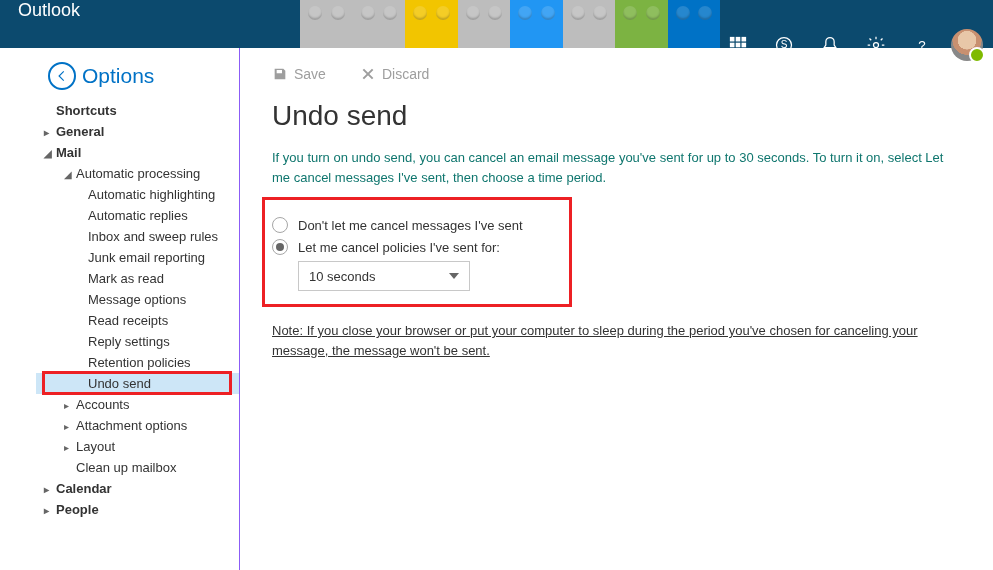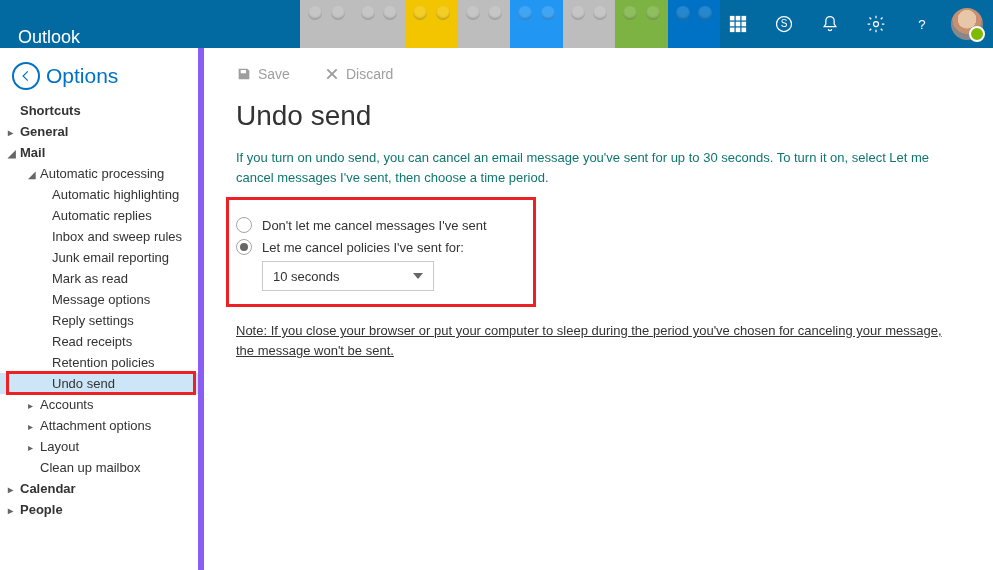--- a/index.html
+++ b/index.html
@@ -1,19 +1,19 @@
 <!DOCTYPE html>
 <html><head>
 <meta charset="utf-8">
 <style>
   * { box-sizing: border-box; margin: 0; padding: 0; font-family: "Segoe UI", Arial, sans-serif; }
   body { width: 993px; height: 570px; overflow: hidden; background: #fff; color: #333; }
 
   
-  .header { height: 48px; background: #0369a1; display: flex; align-items: flex-end; position: relative; }
+  .header { height: 48px; background: #0c4a6e; display: flex; align-items: flex-start; position: relative; flex-direction: column; }
   .app-title { color: #fff; font-size: 18px; font-weight: 400; padding-left: 18px; }
   .lego { position: absolute; left: 300px; top:0; height:48px; width:420px; display:flex; }
   .lego-block { height:48px; flex:1; position:relative; }
   .lego-block.gray { background:#bdbdbd; }
   .lego-block.yellow { background:#f2c500; }
   .lego-block.blue2 { background:#2196f3; }
   .lego-block.green { background:#7cb342; }
   .lego-block.blue3 { background:#0072c6; }
   .lego-block::before, .lego-block::after {
     content:""; position:absolute; top:6px; width:14px; height:14px; border-radius:50%;
@@ -22,21 +22,21 @@
   .lego-block::before { left:8px; }
   .lego-block::after { right:8px; }
   .header-icons { margin-left:auto; display:flex; align-items:center; gap:0; padding-right:10px;}
   .hicon { width:46px; height:48px; display:flex; align-items:center; justify-content:center; color:#fff; cursor:pointer; }
   .hicon svg { width:20px; height:20px; stroke:#fff; fill:none; stroke-width:1.5;}
   .avatar { width:32px; height:32px; border-radius:50%; background: radial-gradient(circle at 50% 35%, #e8c7a8 35%, #c89070 36% 55%, #888 56%); position:relative; margin-left:6px;}
   .avatar::after { content:""; position:absolute; right:-2px; bottom:-2px; width:12px; height:12px; border-radius:50%; background:#7fba00; border:2px solid #fff;}
 
   
   .body { display:flex; height: calc(570px - 48px); }
-  .sidebar { width:204px; padding:10px 0 0 0; border-right:6px solid #8b5cf6; font-size:13px; color:#333; }
+  .sidebar { width:204px; padding:10px 0 0 0; border-right:1px solid #8b5cf6; font-size:13px; color:#333;margin-left:36px; }
   .back-row { display:flex; align-items:center; gap:6px; padding:4px 12px 10px 12px; color:#0072c6; font-size:22px; }
   .back-circle { width:28px; height:28px; border:2px solid #0072c6; border-radius:50%; display:flex; align-items:center; justify-content:center; cursor:pointer;}
   .back-circle svg { width:14px; height:14px; stroke:#0072c6; fill:none; stroke-width:2;}
   .options-title { color:#0072c6; font-size:21px; font-weight:400;}
   .nav { padding-left:0; }
   .nav-item { padding:3px 0 3px 28px; cursor:pointer; position:relative; color:#333;}
   .nav-item.bold { font-weight:600; padding-left:20px;}
   .nav-item .caret { position:absolute; left:8px; top:6px; font-size:10px; color:#666;}
   .nav-sub { padding-left:40px;}
   .nav-sub2 { padding-left:52px;}
@@ -129,22 +129,22 @@
       <div class="nav-item bold">Shortcuts</div>
       <div class="nav-item bold"><span class="caret">▸</span><span>General</span></div>
       <div class="nav-item bold"><span class="caret">◢</span><span>Mail</span></div>
       <div class="nav-item nav-sub"><span class="nav-sub-caret">◢</span><span>Automatic processing</span></div>
       <div class="nav-item nav-sub2">Automatic highlighting</div>
       <div class="nav-item nav-sub2">Automatic replies</div>
       <div class="nav-item nav-sub2">Inbox and sweep rules</div>
       <div class="nav-item nav-sub2">Junk email reporting</div>
       <div class="nav-item nav-sub2">Mark as read</div>
       <div class="nav-item nav-sub2">Message options</div>
+      <div class="nav-item nav-sub2">Read receipts</div>
       <div class="nav-item nav-sub2">Reply settings</div>
-      <div class="nav-item nav-sub2">Read receipts</div>
       <div class="nav-item nav-sub2">Retention policies</div>
       <div class="nav-item nav-sub2 active" style="position:relative;">
         <span>Undo send</span>
         <div class="red-highlight-side"></div>
       </div>
       <div class="nav-item nav-sub"><span class="nav-sub-caret">▸</span><span>Accounts</span></div>
       <div class="nav-item nav-sub"><span class="nav-sub-caret">▸</span><span>Attachment options</span></div>
       <div class="nav-item nav-sub"><span class="nav-sub-caret">▸</span><span>Layout</span></div>
       <div class="nav-item nav-sub" style="padding-left:40px;">Clean up mailbox</div>
       <div class="nav-item bold"><span class="caret">▸</span><span>Calendar</span></div>

